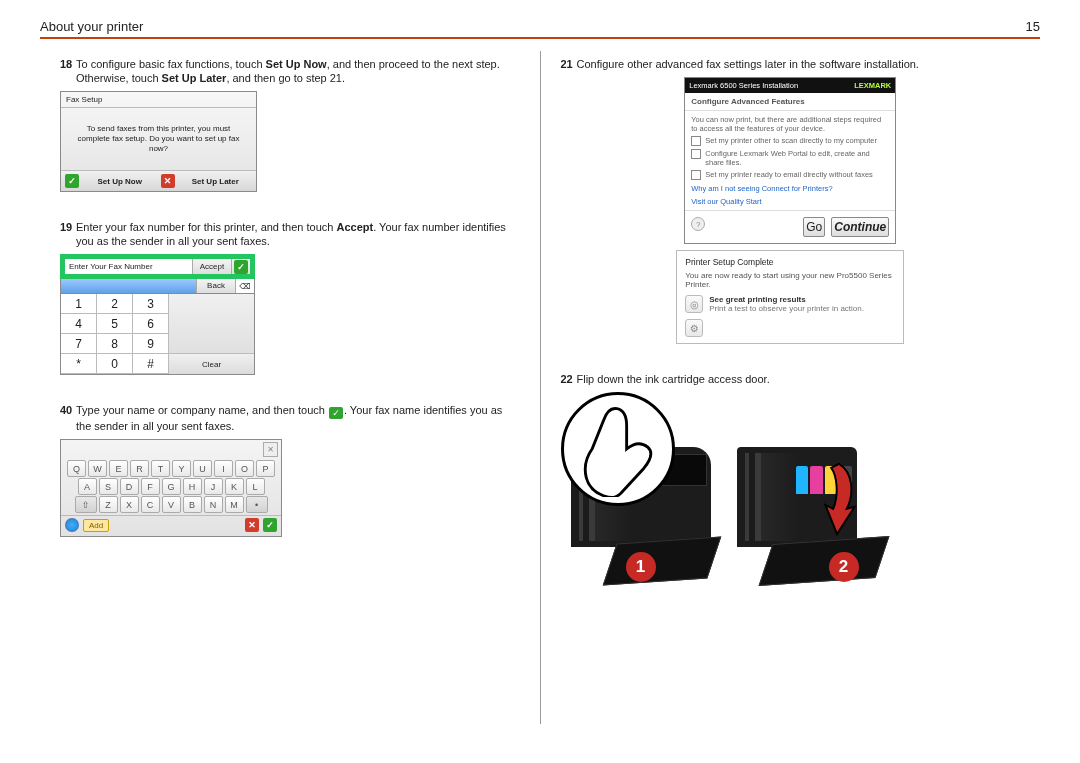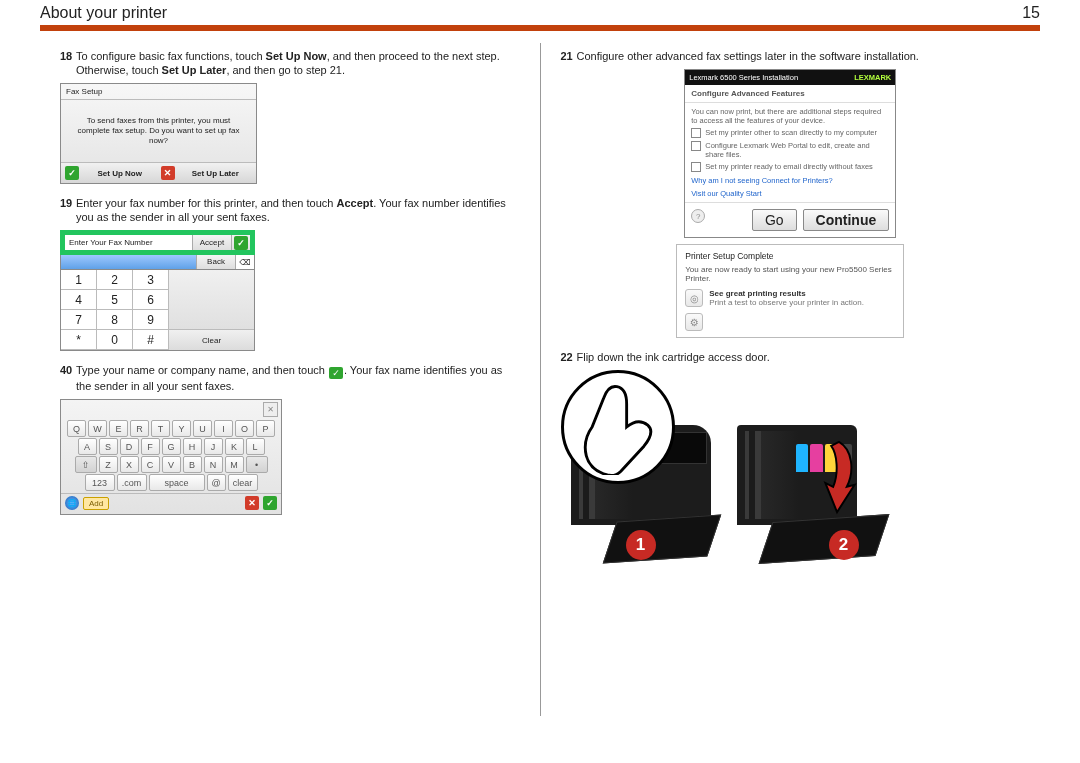--- a/index.html
+++ b/index.html
@@ -16,23 +16,23 @@
   .page {
     position: relative;
     width: 1080px;
     height: 763px;
     box-sizing: border-box;
     padding: 0 40px 20px 40px;
   }
   .header {
     display: flex;
     justify-content: space-between;
-    padding: 4px 0 3px 0;
-    font-size: 16px;
-    border-bottom: 6px solid #c2410c;
+    padding: 19px 0 3px 0;
+    font-size: 13px;
+    border-bottom: 2px solid #c2410c;
   }
   .cols {
     display: flex;
     gap: 0;
     height: 685px;
   }
   .col {
     width: 50%;
     box-sizing: border-box;
     padding: 18px 20px 0 20px;
@@ -52,21 +52,21 @@
     font-weight: bold;
     flex-shrink: 0;
   }
   .step-txt {
     flex: 1;
   }
   .bold { font-weight: bold; }
   .fig {
     display: flex;
     justify-content: flex-start;
-    margin: 6px 0 12px 0;
+    margin: 6px 0 28px 0;
   }
   
   .fax-panel {
     width: 195px;
     border: 1px solid #8a8a8a;
     background: linear-gradient(#f7f7f7,#e3e3e3);
     font-size: 8px;
   }
   .fax-title {
     padding: 3px 5px;
@@ -244,23 +244,23 @@
   }
   .sw-body { padding:4px 6px; color:#666; line-height:9px;}
   .sw-opt { display:flex; align-items:flex-start; gap:4px; margin:3px 0;}
   .sw-chk { width:8px;height:8px;border:1px solid #888;background:#fff;flex-shrink:0;}
   .sw-link { color:#2266cc; margin-top:4px;}
   .sw-foot {
     display:flex; justify-content:flex-end; gap:6px;
     padding:6px; border-top:1px solid #ddd;
   }
   .sw-btn {
-    padding:2px 12px; border:1px solid #888;
+    padding:2px 2px; border:1px solid #888;
     background:linear-gradient(#fafafa,#ddd);
-    font-size:14px; border-radius:2px;
+    font-size:12px; border-radius:2px;
   }
   .sw-left-ic {
     width:12px;height:12px;border:1px solid #aaa;border-radius:50%;
     background:#eee; color:#888; display:flex;align-items:center;justify-content:center;
     margin-right:auto; font-size:8px;
   }
   
   .psc {
     width: 210px;
     border:1px solid #bbb;
@@ -467,27 +467,20 @@
             <div class="key shift">⇧</div>
             <div class="key">Z</div>
             <div class="key">X</div>
             <div class="key">C</div>
             <div class="key">V</div>
             <div class="key">B</div>
             <div class="key">N</div>
             <div class="key">M</div>
             <div class="key shift">•</div>
           </div>
-          <div class="kb-row">
-            <div class="key wide">123</div>
-            <div class="key wide">.com</div>
-            <div class="key space">space</div>
-            <div class="key">@</div>
-            <div class="key wide">clear</div>
-          </div>
           <div class="kb-foot">
             <span class="kb-globe">🌐</span>
             <span class="kb-add">Add</span>
             <span class="kb-spacer"></span>
             <span class="ic ic-red">✕</span>
             <span class="ic ic-green">✓</span>
           </div>
         </div>
       </div>
 
@@ -522,21 +515,21 @@
             <div class="sw-opt">
                 <span class="sw-chk"></span>
                 <span>Set my printer ready to email directly without faxes</span>
               </div>
             <div class="sw-link">Why am I not seeing Connect for Printers?</div>
             <div class="sw-link">Visit our Quality Start</div>
           </div>
           <div class="sw-foot">
             <span class="sw-left-ic">?</span>
             <span class="sw-btn">Go</span>
-            <span class="sw-btn" style="font-weight:bold;">Continue</span>
+            <span class="sw-btn" style="font-weight:bold;font-style:italic;">Continue</span>
           </div>
         </div>
 
         <div class="psc">
           <div class="psc-title">Printer Setup Complete</div>
           <div style="color:#555;">You are now ready to start using your new Pro5500 Series Printer.</div>
           <div class="psc-row">
             <div class="psc-ic">◎</div>
             <div>
                 <div class="t1">See great printing results</div>

